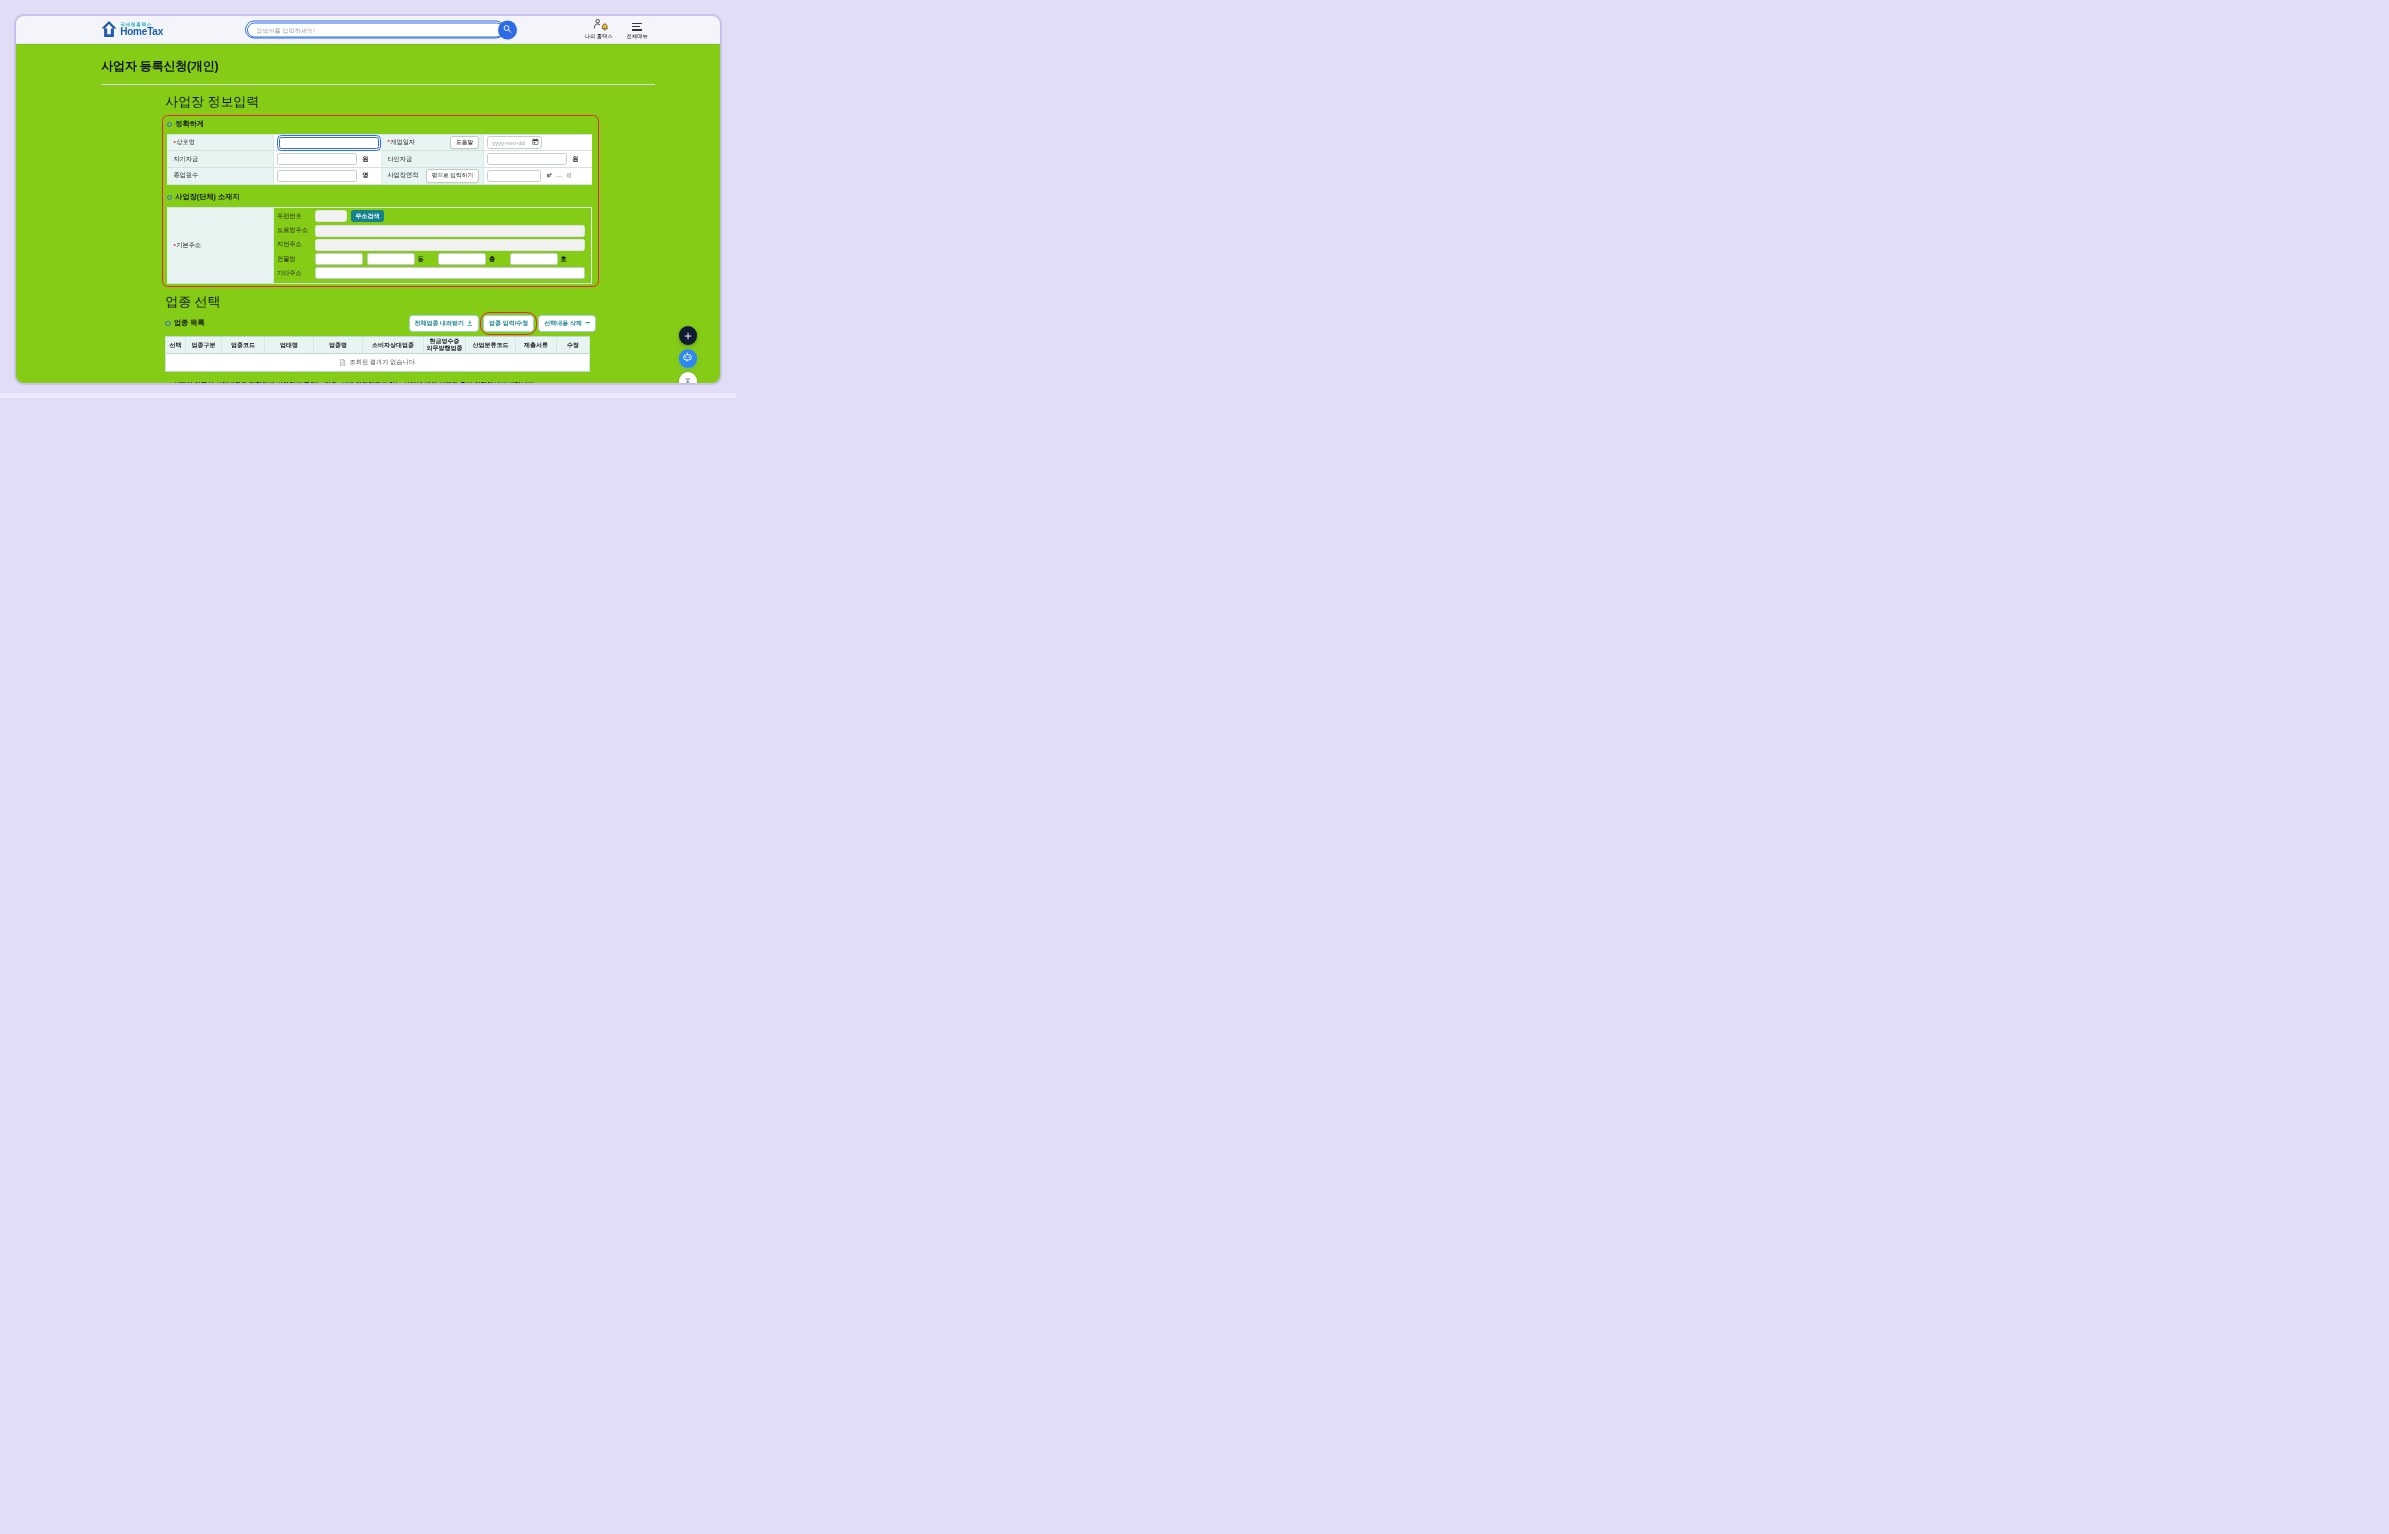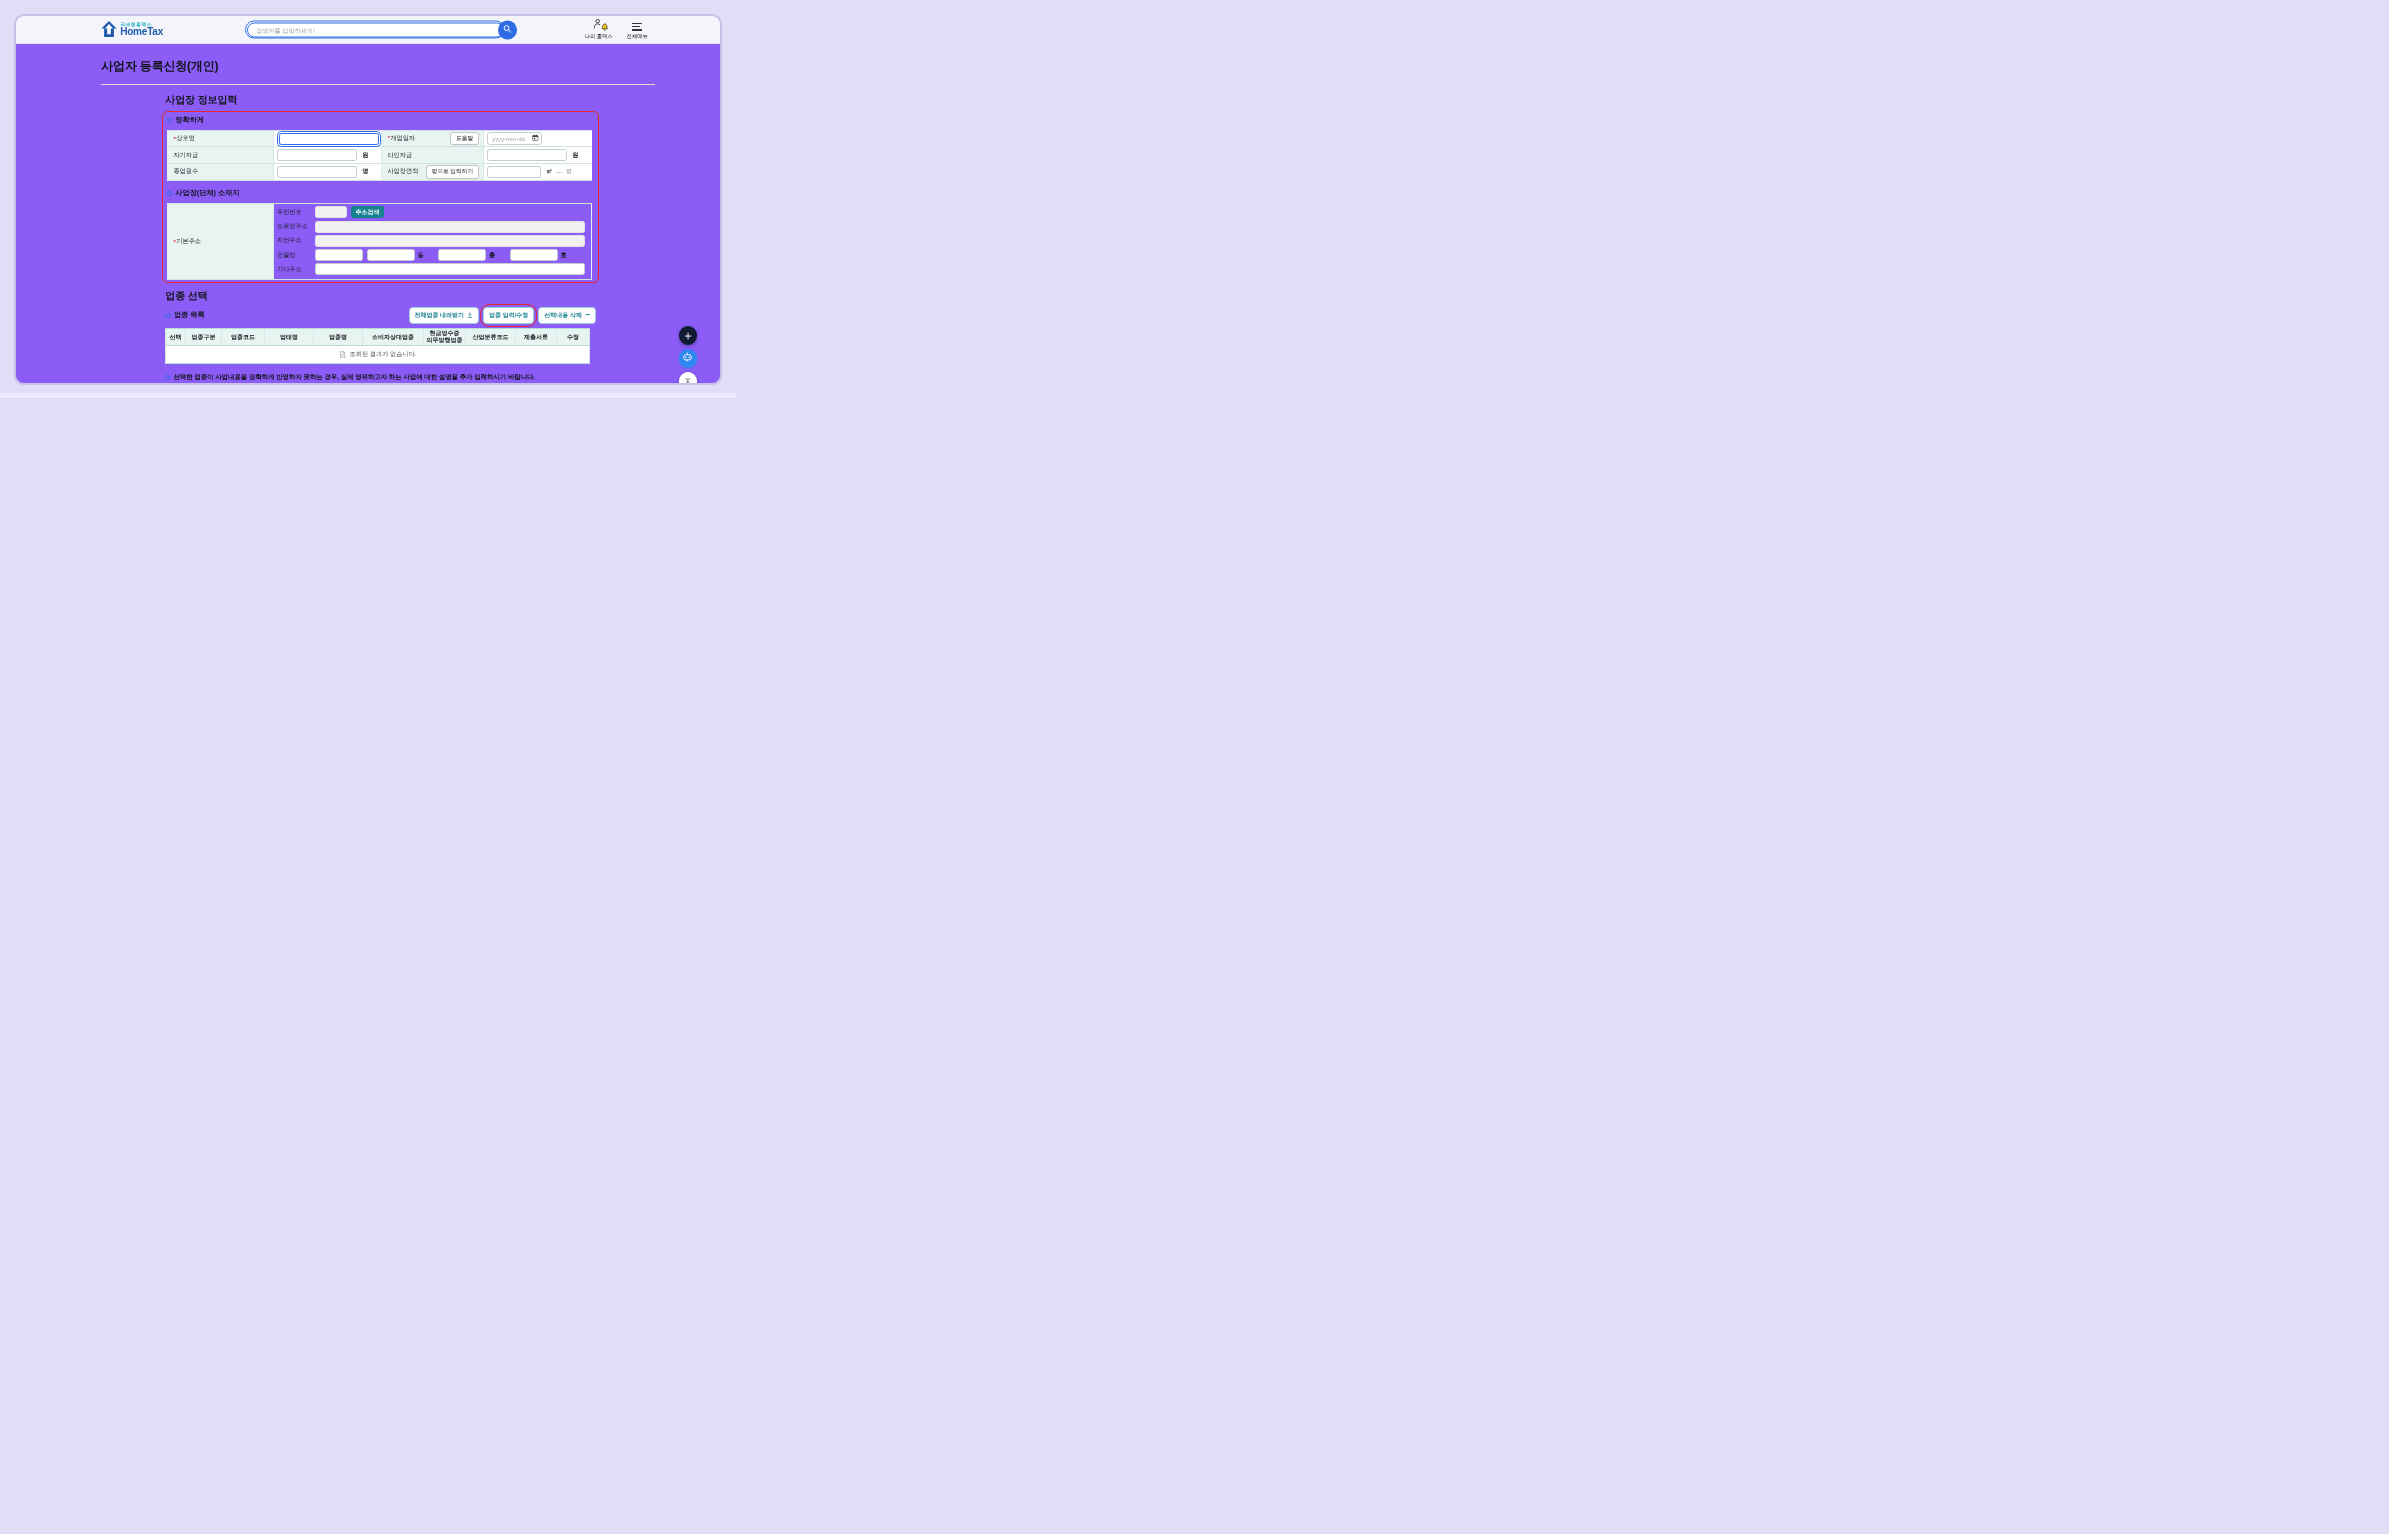--- a/index.html
+++ b/index.html
@@ -9,21 +9,21 @@
     background:#e2ddf6;
     position:relative;
     overflow:hidden;
     color:#111;
   }
   .bottom-strip { position:absolute; left:0; right:0; bottom:0; height:4.8px; background:#ece9fa; }
 
   
   .panel {
     position:absolute; left:14.3px; top:14.3px; right:14.3px; bottom:13.4px;
-    background:#8b5cf6; border:2.9px solid #c7c1ec; border-radius:9.6px;
+    background:#84cc16; border:2.9px solid #c7c1ec; border-radius:9.6px;
     overflow:hidden;
   }
 
   
   .app-header {
     height:28px; background:#f3f5fb; border-bottom:0.5px solid #e7e7ef;
     position:relative; display:flex; align-items:center;
     box-shadow:0 2.4px 3.3px -2.4px rgba(90,90,120,.18);
   }
   .logo { position:absolute; left:85px; top:3.8px; display:flex; align-items:flex-start; gap:2.9px; cursor:pointer; }
@@ -57,21 +57,21 @@
   .hamburger span { height:1.2px; background:#333; border-radius:0.5px; }
   .hamburger span:nth-child(2) { width:72%; }
 
   
   main { position:relative; padding-left:85px; }
   .page-title { margin-top:13.4px; font-size:12px; font-weight:700; color:#101318; letter-spacing:-0.2px; }
   .title-rule { width:554px; border:none; border-top:0.5px solid #dcdcdf; margin-top:9.6px; }
 
   .section { margin-left:64px; width:431px; }
   .section-workplace { margin-top:7.6px; }
-  .section-title { font-size:10px; font-weight:700; color:#15181d; letter-spacing:-0.1px; }
+  .section-title { font-size:13px; font-weight:400; color:#15181d; letter-spacing:-0.1px; }
 
   .bullet-heading { display:flex; align-items:center; gap:3.3px; font-size:7.2px; font-weight:700; color:#15181d; }
   .ring { width:5.3px; height:5.3px; border:1.4px solid #2d6ce5; border-radius:50%; flex:0 0 auto; }
 
   .red-wrap { position:relative; margin-top:5.7px; padding:2.9px 0 1px 1.4px; }
   .red-wrap::before {
     content:""; position:absolute; left:-3.3px; right:-2.9px; top:-1.4px; bottom:-2.4px;
     border:1.7px solid #e8272e; border-radius:5.7px; pointer-events:none; z-index:6;
   }
 

